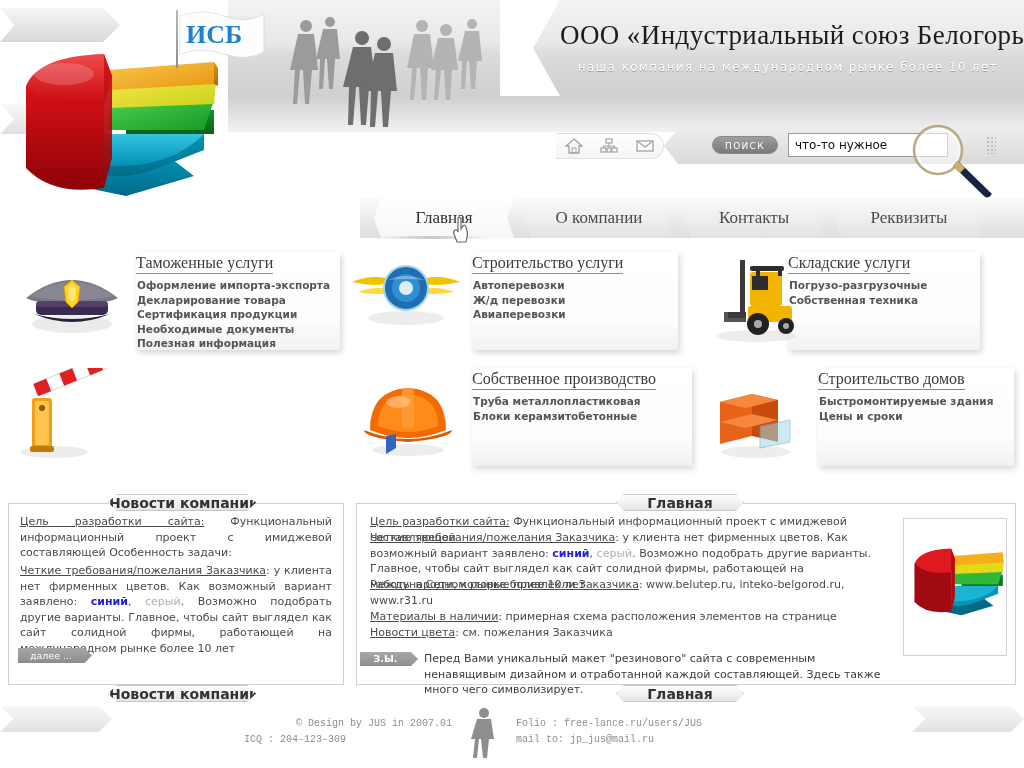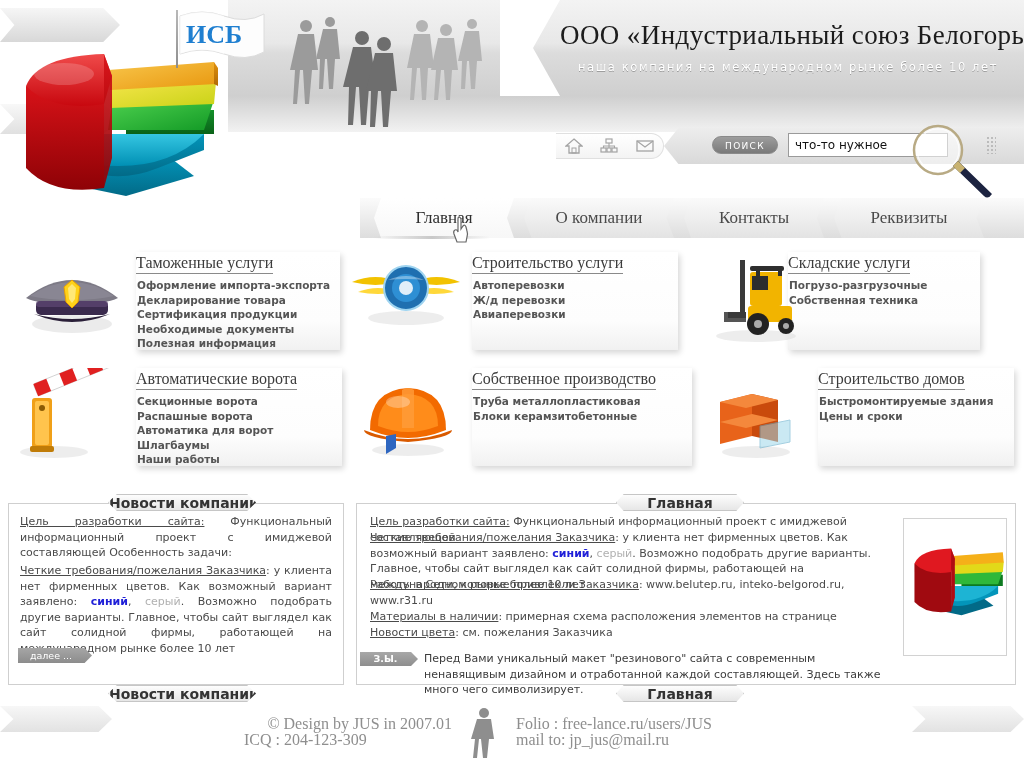--- a/index.html
+++ b/index.html
@@ -212,22 +212,22 @@
     background: linear-gradient(to bottom,#f7f7f7,#e2e2e2);
     clip-path: polygon(0 0, 88% 0, 100% 50%, 88% 100%, 0 100%, 12% 50%);
   }
   .f-arrow-r {
     position: absolute; left: 912px; top: 6px; width: 112px; height: 26px;
     background: linear-gradient(to bottom,#f7f7f7,#e2e2e2);
     clip-path: polygon(0 0, 88% 0, 100% 50%, 88% 100%, 0 100%, 12% 50%);
   }
   .f-txt {
     position: absolute;
-    font-family: Liberation Serif, serif;
-    font-size: 16px; color: #8e8e8e; line-height: 16px;
+    font-family: Liberation Mono, monospace;
+    font-size: 10px; color: #8e8e8e; line-height: 16px;
   }
   .f-fig { position: absolute; left: 470px; top: 706px; width: 28px; height: 52px; }
 </style>
 </head>
 <body>
 
 <div class="header">
   <div class="header-band"></div>
   <div class="header-band-lower"></div>
   <div class="hdr-white-left"></div>
@@ -461,31 +461,20 @@
       <rect x="50" y="14" width="34" height="5" rx="2" fill="#2e2e2e"></rect>
       <rect x="56" y="14" width="4" height="10" fill="#2e2e2e"></rect>
       <rect x="78" y="14" width="4" height="10" fill="#2e2e2e"></rect>
       <circle cx="58" cy="72" r="11" fill="#222222"></circle>
         <circle cx="58" cy="72" r="4" fill="#aaaaaa"></circle>
       <circle cx="86" cy="74" r="8" fill="#222222"></circle>
         <circle cx="86" cy="74" r="3" fill="#aaaaaa"></circle>
     </svg>
   </div>
 
-  <div class="svc" style="left:136px; top:126px; width:206px;">
-    <div class="svc-card"></div>
-    <div class="svc-title">Автоматические ворота</div>
-    <div class="svc-list">
-      <div>Секционные ворота</div>
-      <div>Распашные ворота</div>
-      <div>Автоматика для ворот</div>
-      <div>Шлагбаумы</div>
-      <div>Наши работы</div>
-    </div>
-  </div>
   <div class="svc-icon" style="left:10px; top:126px;">
     <svg width="120" height="92" viewBox="0 0 120 92">
       <ellipse cx="44" cy="84" rx="34" ry="6" fill="#d8d8d8" opacity="0.45"></ellipse>
       <g transform="rotate(-22 30 22)">
         <rect x="26" y="14" width="86" height="13" rx="2" fill="#ffffff" stroke="#cccccc" stroke-width="0.8"></rect>
         <rect x="26" y="14" width="14" height="13" fill="#e02020"></rect>
         <rect x="54" y="14" width="14" height="13" fill="#e02020"></rect>
         <rect x="82" y="14" width="14" height="13" fill="#e02020"></rect>
       </g>
       <rect x="22" y="30" width="20" height="50" rx="3" fill="#f0a018"></rect>

